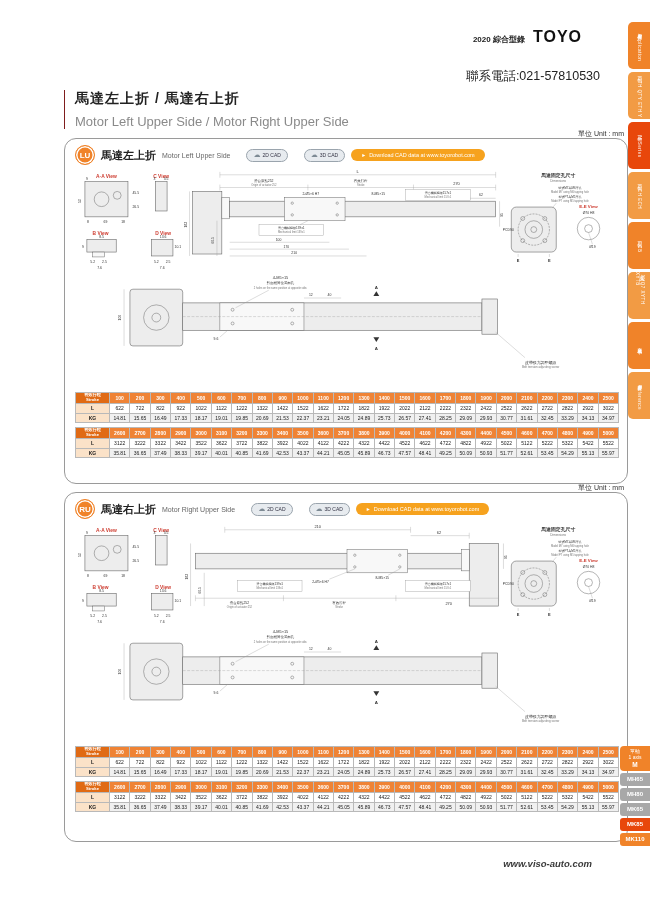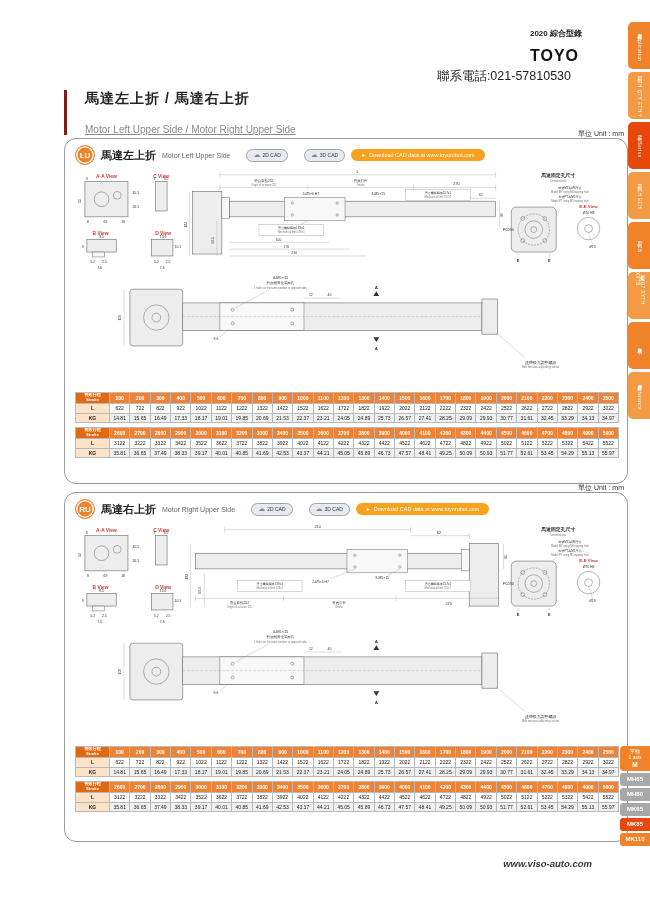--- a/index.html
+++ b/index.html
@@ -3,28 +3,28 @@
 <meta charset="utf-8">
 <style>
   :root{
     --accent:#f08329; --active:#e8470b; --table-header:#ef8335;
     --table-header-dark:#e06a14; --label-cell:#fbe2c8; --red-label:#cd3a2e;
   }
   *{margin:0;padding:0;box-sizing:border-box;}
   body{background:#fff;font-family:"Liberation Sans","DejaVu Sans",sans-serif;}
   .page{position:relative;width:650px;height:901px;background:#fff;overflow:hidden;}
 
-  .brand-row{position:absolute;top:28px;right:68px;display:flex;align-items:baseline;gap:8px;flex-direction:column;}
+  .brand-row{position:absolute;top:28px;right:68px;display:flex;align-items:baseline;gap:8px;}
   .catalog-edition{font-size:8px;font-weight:bold;color:#222;}
   .brand-logo{font-size:16px;font-weight:900;letter-spacing:1px;color:#111;}
-  .phone{position:absolute;top:68px;right:79px;font-size:12.5px;color:#222;}
-
-  .title-block{position:absolute;top:90px;left:64px;border-left:3px solid #7f1d1d;padding-left:18px;}
+  .phone{position:absolute;top:68px;right:50px;font-size:12.5px;color:#222;}
+
+  .title-block{position:absolute;top:90px;left:64px;border-left:1px solid #7f1d1d;padding-left:10px;}
   .title-cn{font-size:14px;font-weight:bold;letter-spacing:1px;color:#222;}
-  .title-en{font-size:10px;color:#8a8a8a;margin-top:16px;text-decoration:underline;}
+  .title-en{font-size:13px;color:#8a8a8a;margin-top:6px;}
 
   .side-tabs{position:absolute;top:22px;right:0;width:22px;display:flex;flex-direction:column;gap:3px;z-index:5;}
   .side-tab{height:47px;background:var(--accent);color:#fff;border-radius:5px 0 0 5px;
     display:flex;align-items:center;justify-content:center;cursor:pointer;}
   .side-tab.alt{background:#f29b44;}
   .side-tab.active{background:var(--active);}
   .side-tab span{writing-mode:vertical-rl;font-size:4.5px;letter-spacing:.5px;line-height:1;}
 
   .panel{position:absolute;left:64px;width:564px;background:#fff;border:1px solid #9a9a9a;border-radius:12px;}
   .panel-lu{top:138px;height:346px;}

